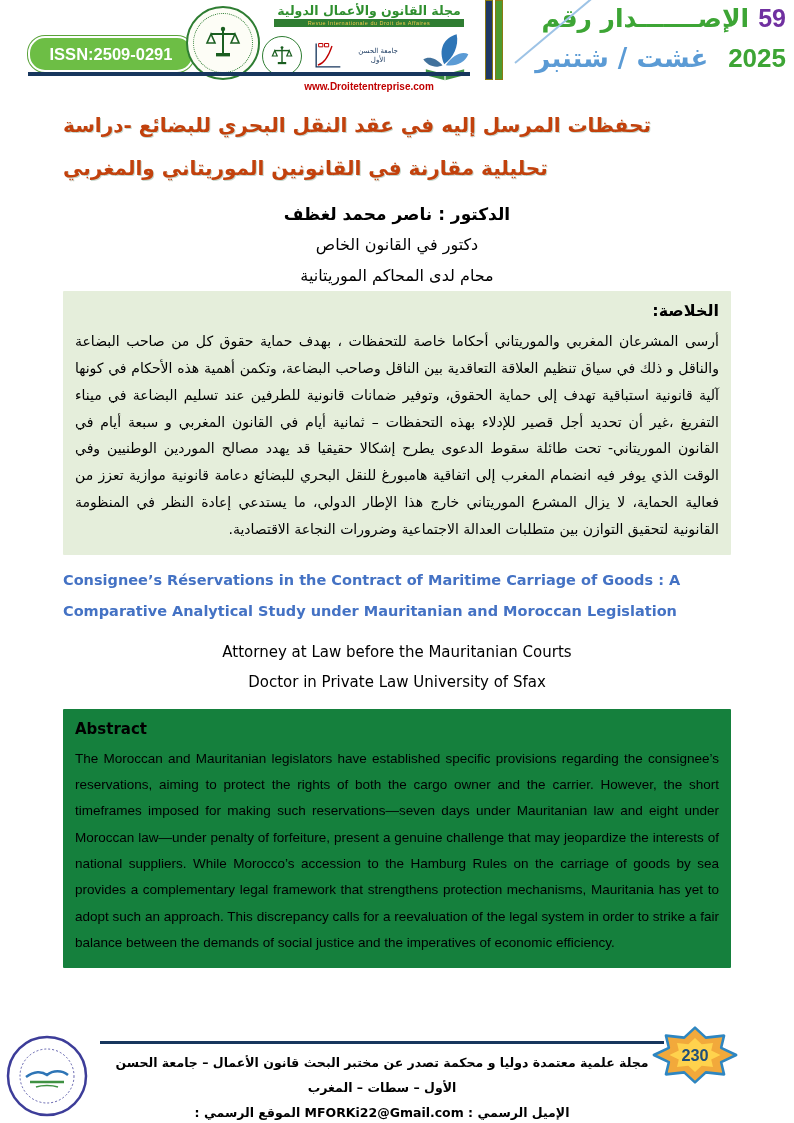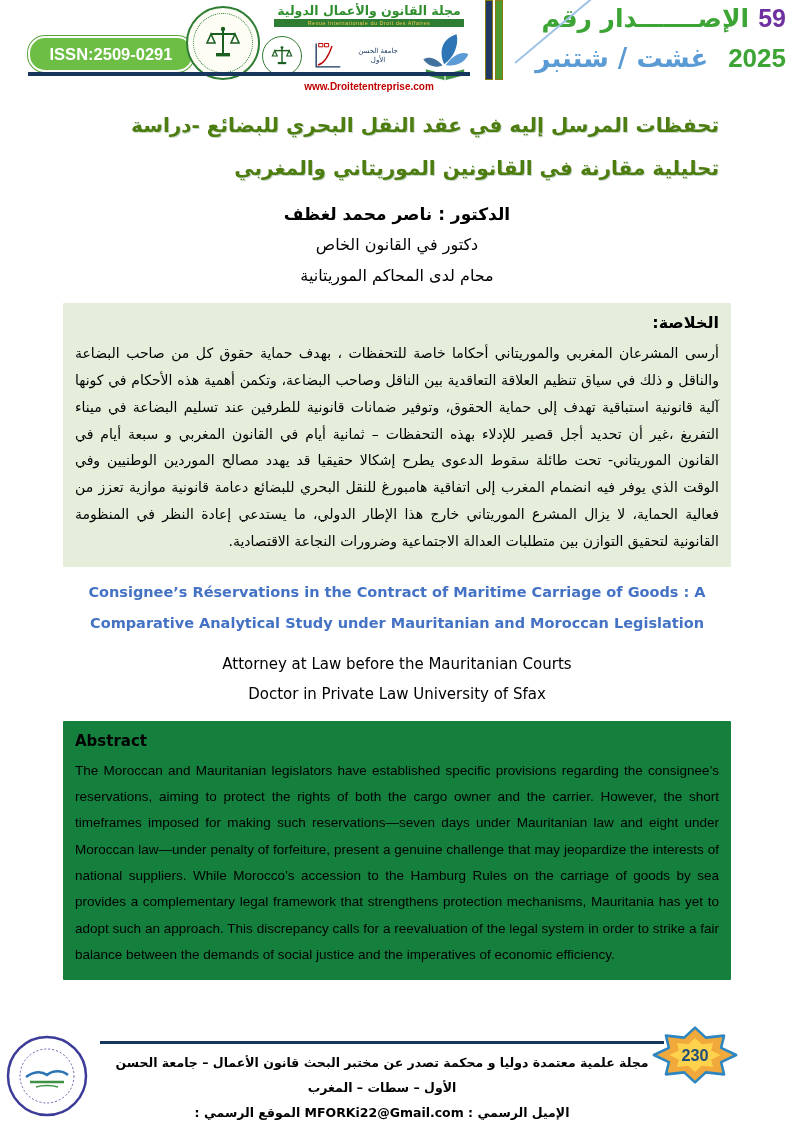--- a/index.html
+++ b/index.html
@@ -41,33 +41,33 @@
   .il-label{color:#3da535;}
   .il-num{color:#7030a0;font-family:"Liberation Sans",sans-serif;}
   .il-months{color:#5b9bd5;}
   .il-year{color:#3da535;font-family:"Liberation Sans",sans-serif;}
   .diag{position:absolute;left:10px;top:62px;width:108px;height:2px;background:#9dc3e6;
     transform:rotate(-40deg);transform-origin:left center;}
   .header-rule{position:absolute;left:28px;top:72px;width:442px;height:3.5px;background:#17365d;}
   
   .content{position:absolute;top:92px;left:63px;width:668px;}
   .ar-title{
-    direction:rtl;text-align:right;color:#4d7c0f;font-weight:bold;font-size:20px;line-height:2.15;
+    direction:rtl;text-align:left;color:#c2410c;font-weight:bold;font-size:20px;line-height:2.15;
     margin:12px 12px 0 0;text-shadow:1px 1px 0 rgba(29,91,56,.25);
   }
   .ar-authors{direction:rtl;text-align:center;margin-top:8px;font-size:16px;line-height:1.9;}
   .ar-authors .name{font-weight:bold;font-size:17px;}
   .box{border-radius:1px;}
-  .green-box{margin-top:12px;background:#e5eedb;padding:6px 12px 12px 12px;}
+  .green-box{background:#e5eedb;padding:6px 12px 12px 12px;}
   .box-label-ar{direction:rtl;text-align:right;font-weight:bold;font-size:16px;line-height:1.8;}
   .green-box p{
     direction:rtl;margin:2px 0 0 0;font-size:14px;line-height:1.92;text-align:justify;
   }
   .en-title{
-    color:#4472c4;font-weight:bold;font-size:14.5px;text-align:center;line-height:2.15;margin:10px 0 0 0;
+    color:#4472c4;font-weight:bold;font-size:14.5px;line-height:2.15;margin:10px 0 0 0;
     font-family:"DejaVu Sans",sans-serif;
   }
   .en-authors{text-align:center;margin-top:10px;font-size:15px;line-height:2.0;}
   .en-authors .name{font-weight:bold;}
   .blue-box{margin-top:12px;background:#15803d;padding:6px 12px 12px 12px;}
   .box-label-en{font-weight:bold;font-size:15px;line-height:1.9;}
   .blue-box p{margin:2px 0 0 0;font-size:13.5px;line-height:1.95;text-align:justify;
     font-family:"Liberation Sans",sans-serif;}
   
   .ftr{position:absolute;left:0;bottom:0;width:794px;height:100px;}

